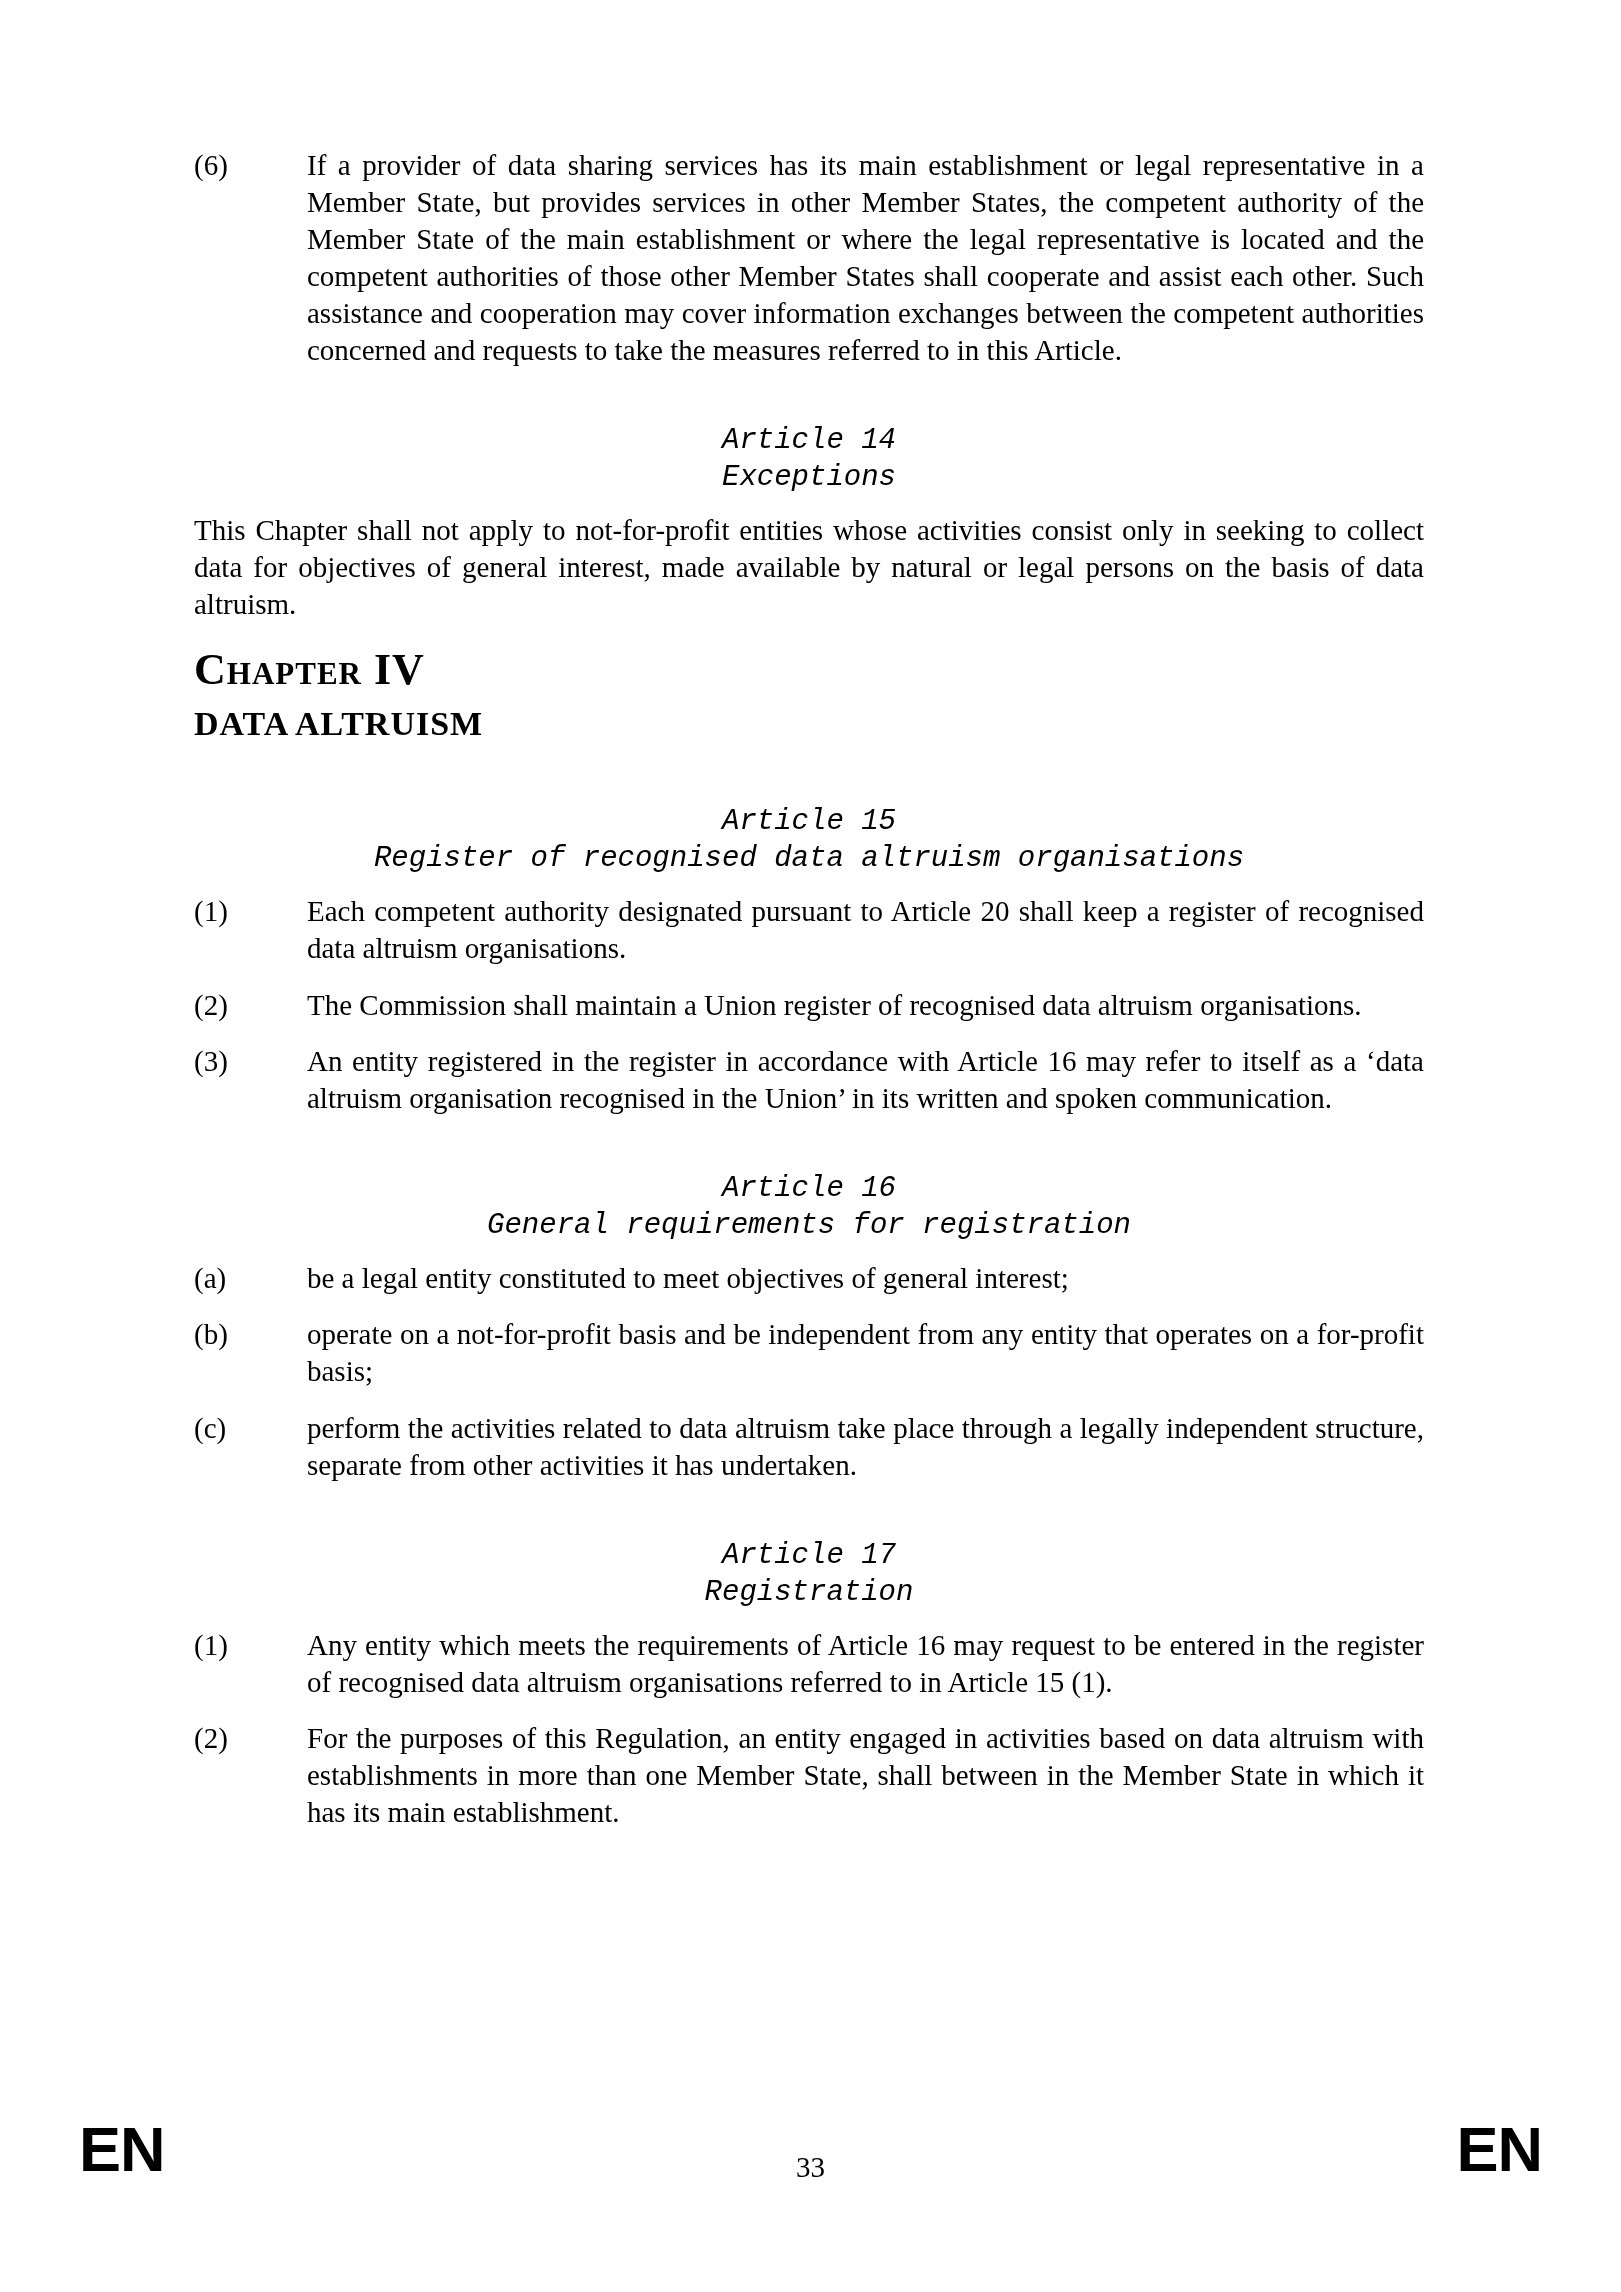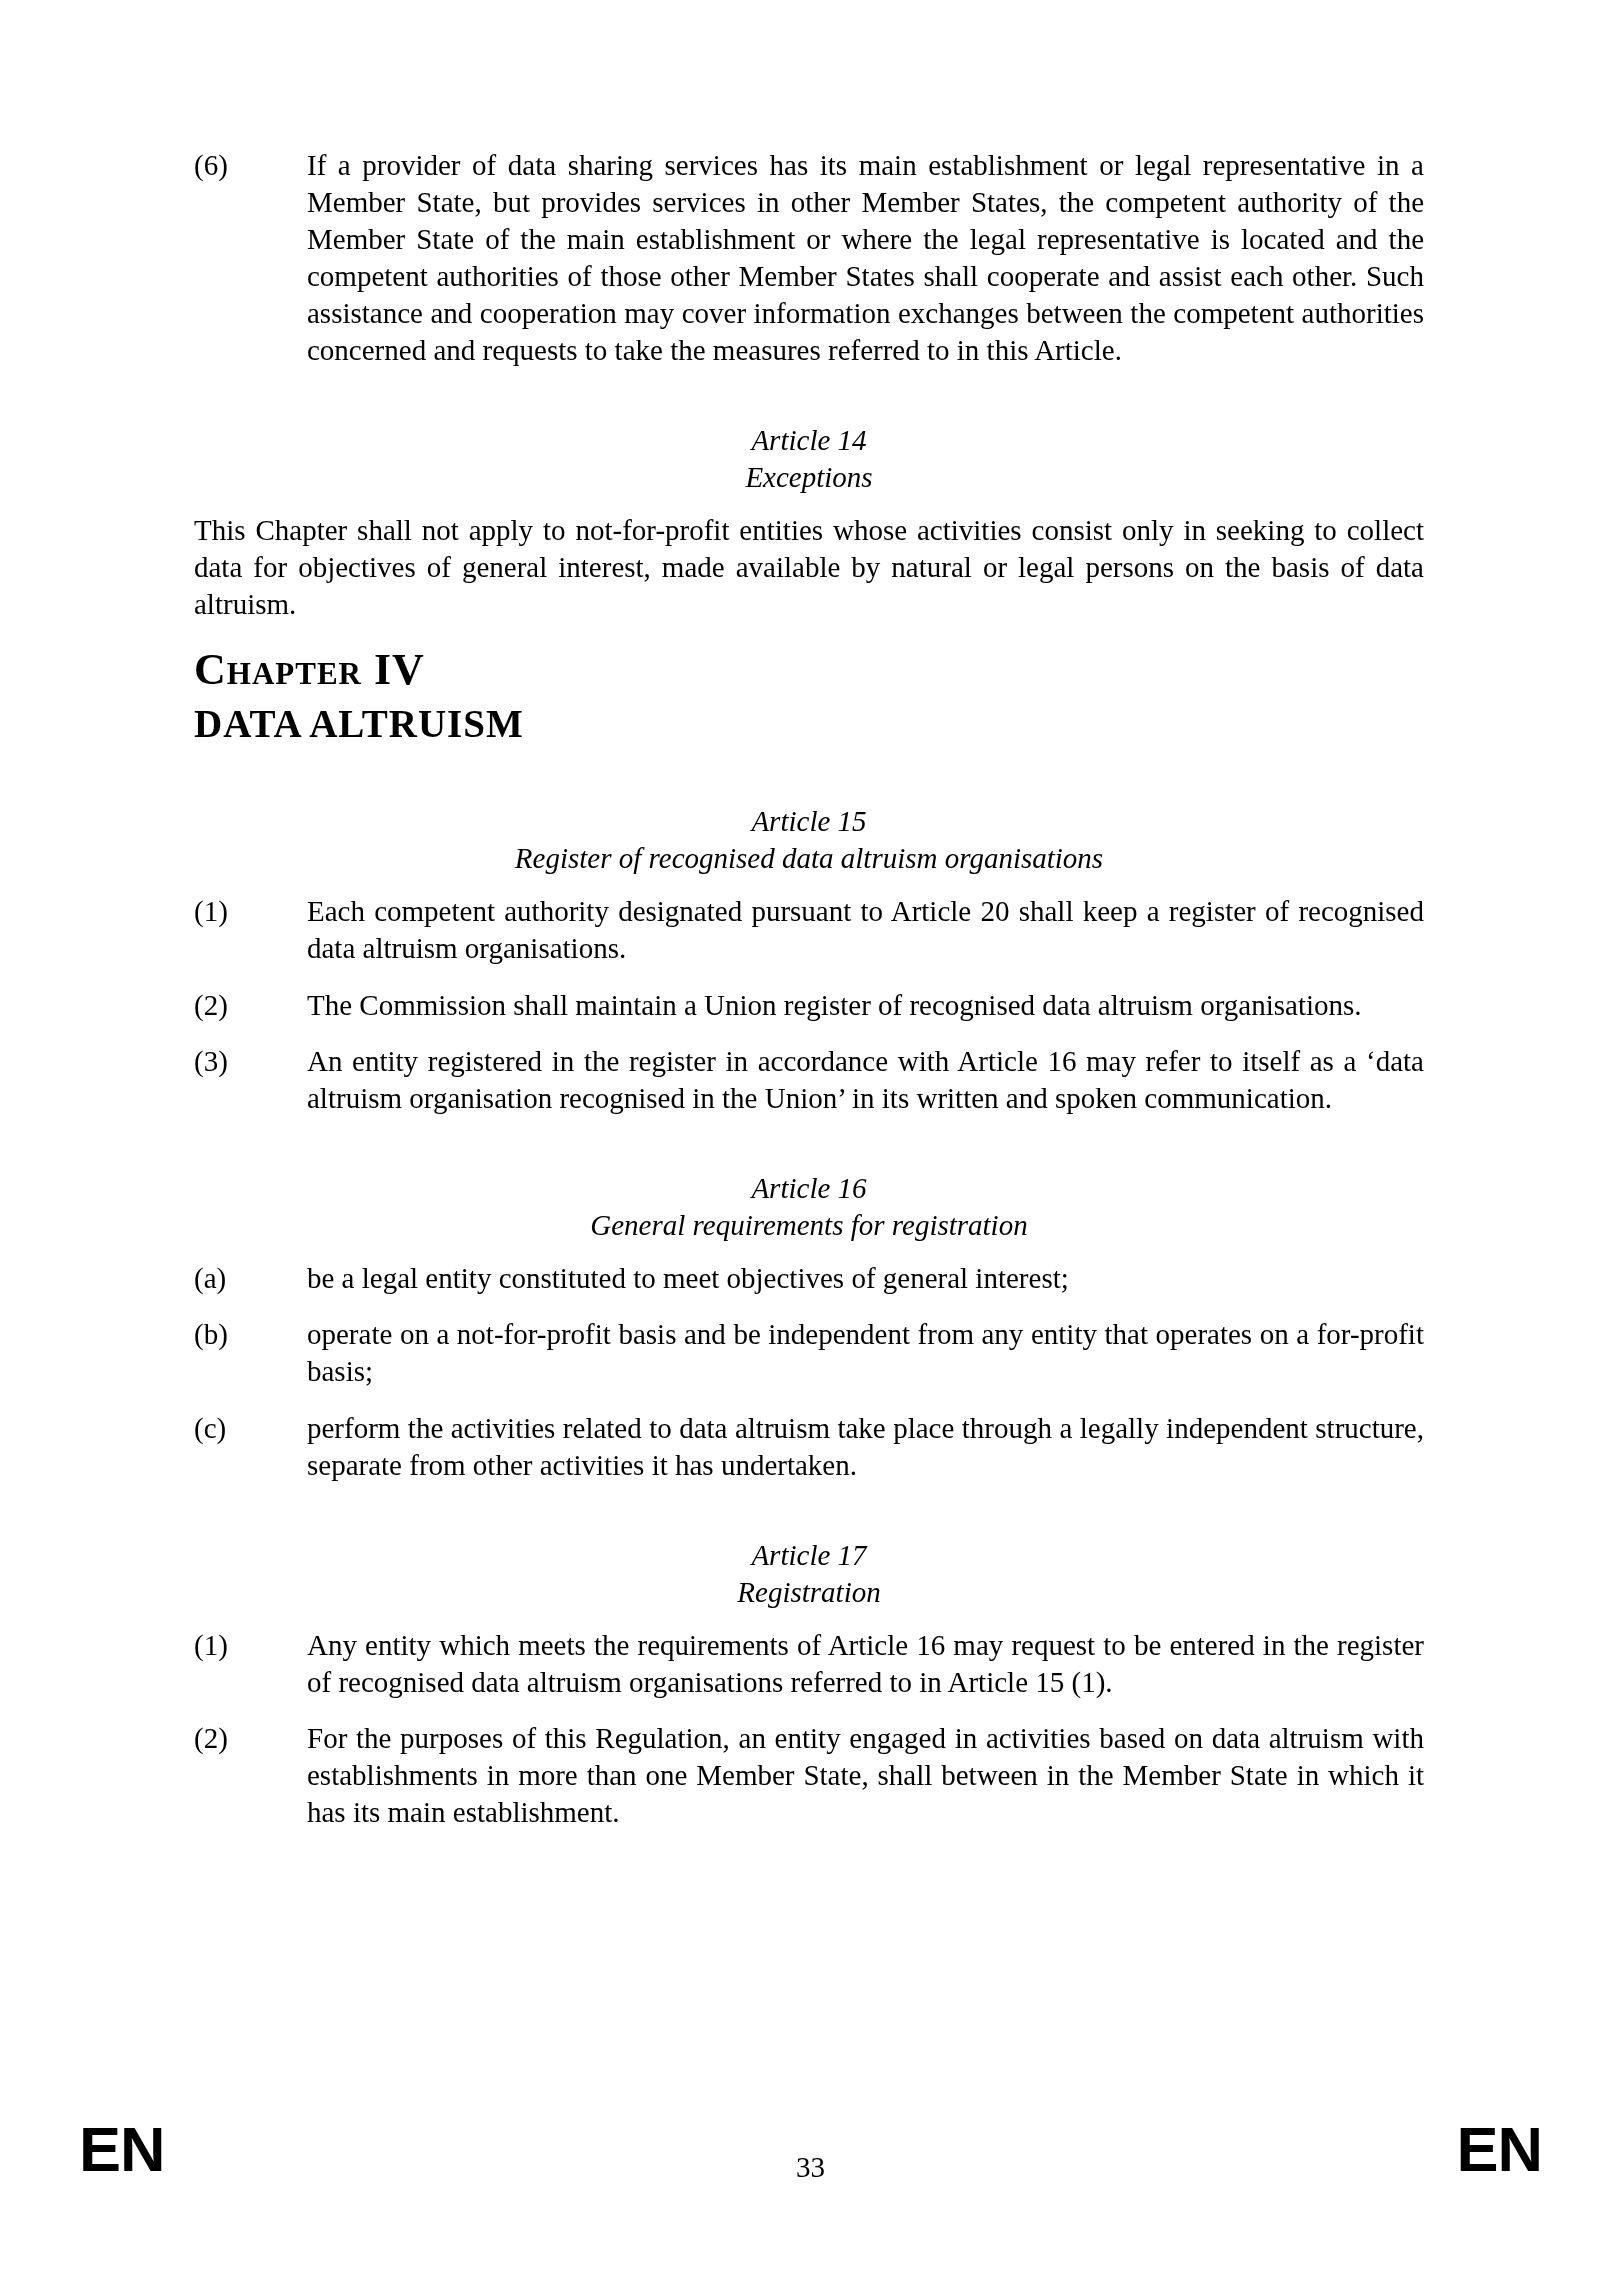--- a/index.html
+++ b/index.html
@@ -16,25 +16,25 @@
   }
   .content {
     position:absolute;
     top:147px; left:194px;
     width:1230px;
   }
   .item { display:flex; margin:0 0 19.6px 0; }
   .item-label { flex:0 0 113px; width:113px; }
   .item-text { flex:1 1 auto; text-align:justify; }
   .para { margin:0 0 19.6px 0; text-align:justify; }
-  .article-heading { margin:53px 0 15.7px 0; text-align:center; font-style:italic; }
+  .article-heading { margin:53px 0 15.7px 0; text-align:center; font-style:italic;font-family:Liberation Mono, monospace; }
   .article-title, .article-subtitle { font-size:29px; line-height:37px; }
   .chapter-heading { margin:15.7px 0 45px 0; text-align:left; font-weight:bold; }
   .chapter-title { font-size:44px; line-height:55px; font-variant:small-caps; letter-spacing:1px; }
-  .chapter-subtitle { font-size:39px; line-height:53px; letter-spacing:1px; }
+  .chapter-subtitle { font-size:34px; line-height:53px; letter-spacing:1px; }
   .footer {
     position:absolute;
     left:79px; right:79px; top:2113px;
     display:flex; justify-content:space-between; align-items:flex-end;
   }
   .footer-en {
     font-family:"Liberation Sans","DejaVu Sans",sans-serif;
     font-weight:bold; font-size:63px; line-height:73px; letter-spacing:-1px;
   }
   .footer-page { font-size:29px; line-height:37px; }

